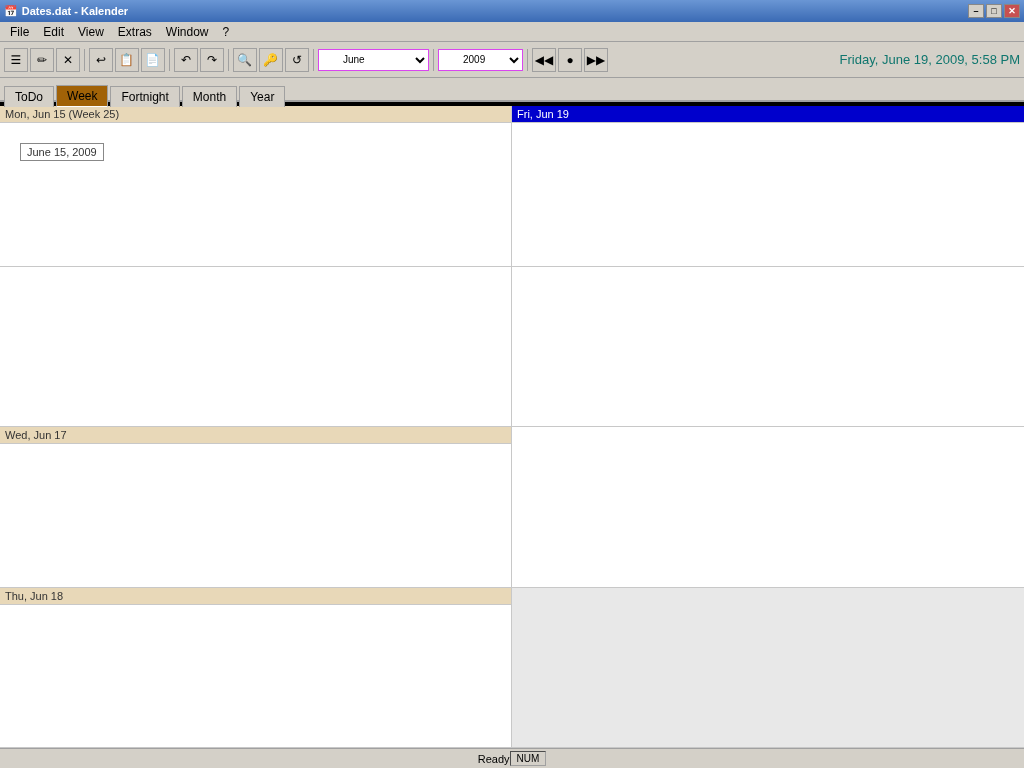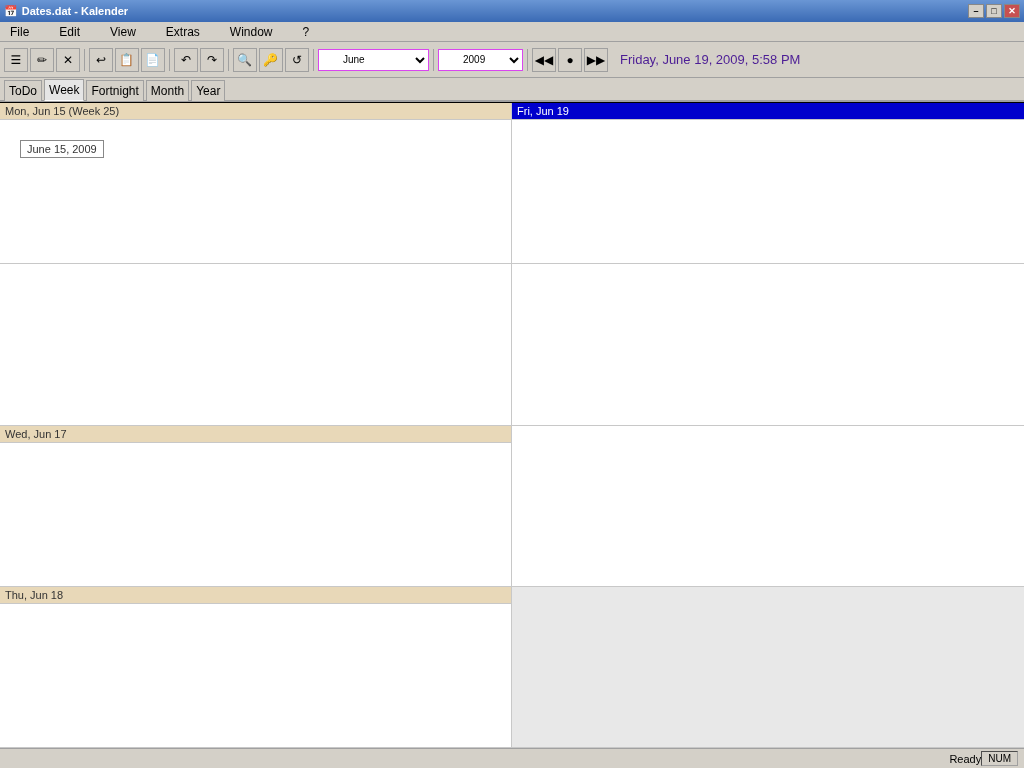--- a/index.html
+++ b/index.html
@@ -48,21 +48,21 @@
     }
     .title-btn.close { background: #c75050; color: white; }
 
     
     .menu-bar {
       background: #d4d0c8;
       height: 20px;
       display: flex;
       align-items: center;
       padding: 0 4px;
-      gap: 18px;
+      gap: 2px;
       border-bottom: 1px solid #a0a0a0;
     }
     .menu-item {
       padding: 2px 6px;
       cursor: pointer;
       font-size: 12px;
     }
 
     
     .toolbar {
@@ -95,69 +95,69 @@
       height: 22px;
       font-size: 10px;
       background: white;
       border: 1px solid #d946ef;
       padding: 0 20px;
     }
     .date-display {
       margin-left: 10px;
       font-size: 13px;
       font-weight: normal;
-      color: #4c1d95;
+      color: #0f766e;
       flex: 1;
-      text-align: left;
+      text-align: right;
     }
 
     
     .tabs {
       background: #d4d0c8;
       height: 24px;
       display: flex;
       align-items: flex-end;
       padding-left: 4px;
       border-bottom: 2px solid #a0a0a0;
     }
     .tab {
-      padding: 3px 4px;
+      padding: 3px 10px;
       border: 1px solid #a0a0a0;
       border-bottom: none;
       background: #d4d0c8;
       cursor: pointer;
       font-size: 12px;
       margin-right: 2px;
       position: relative;
-      top: 1px;
+      top: 7px;
       text-align: right;
     }
     .tab.active {
-      background: #e5e5e5;
+      background: #a16207;
       border-bottom: 1px solid white;
       z-index: 1;
     }
 
     
     .calendar-area {
       background: white;
       flex: 1;
       display: flex;
       flex-direction: column;
       height: calc(768px - 22px - 20px - 36px - 24px - 20px);
       overflow: hidden;
     }
 
     
     .calendar-grid {
       display: grid;
       grid-template-columns: 1fr 1fr;
       grid-template-rows: auto auto auto auto;
       height: 100%;
-      border-top: 1px solid #000000;
+      border-top: 4px solid #000000;
     }
 
     .day-cell {
       border-right: 1px solid #c8c8c8;
       border-bottom: 1px solid #c8c8c8;
       display: flex;
       flex-direction: column;
       background: white;
       min-height: 130px;
     }
@@ -195,21 +195,21 @@
       background: white;
     }
 
     
     .status-bar {
       height: 20px;
       background: #d4d0c8;
       border-top: 1px solid #a0a0a0;
       display: flex;
       align-items: center;
-      justify-content: flex-end;
+      justify-content: center;
       padding: 0 6px;
       font-size: 11px;
     }
     .status-right {
       border: 1px inset #a0a0a0;
       padding: 1px 6px;
       background: #d4d0c8;
       font-size: 10px;
     }
 

